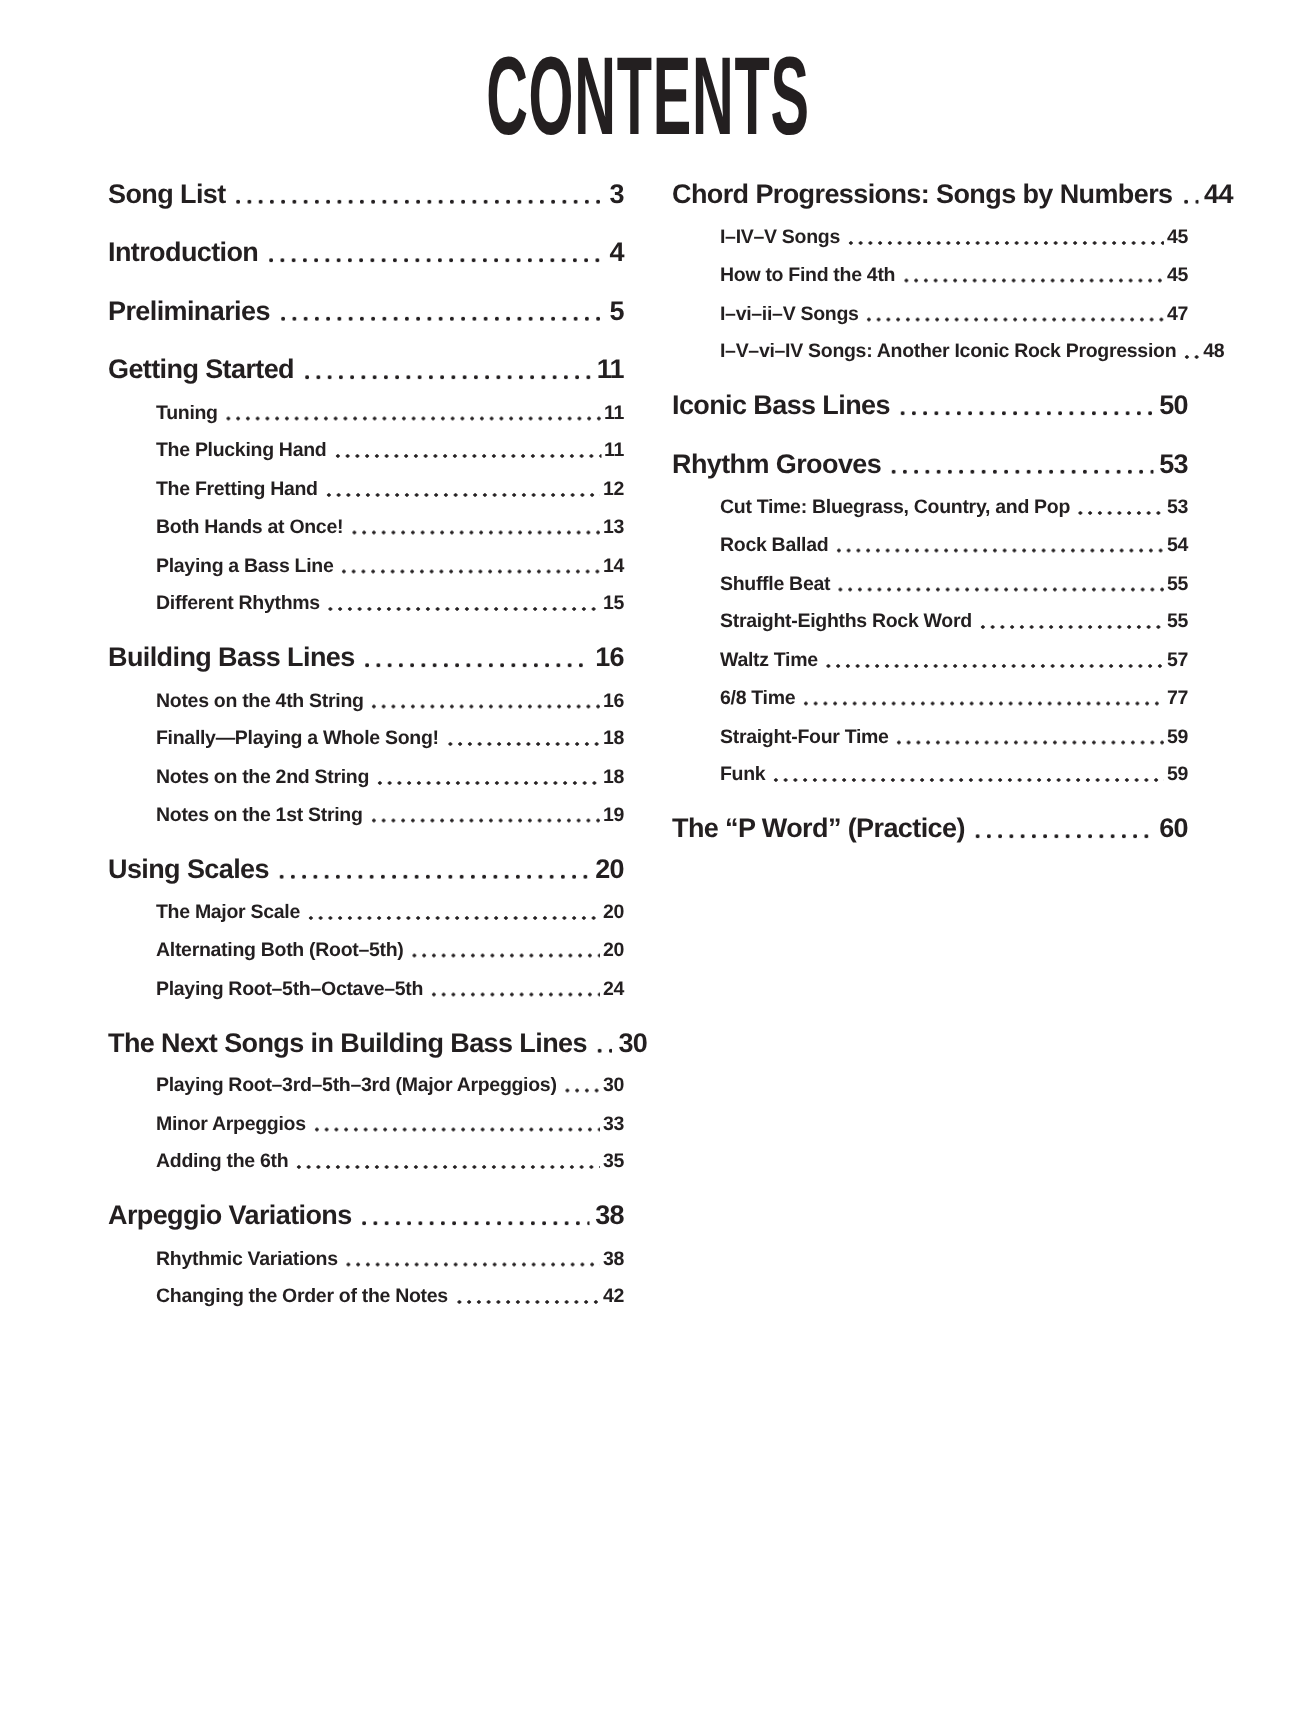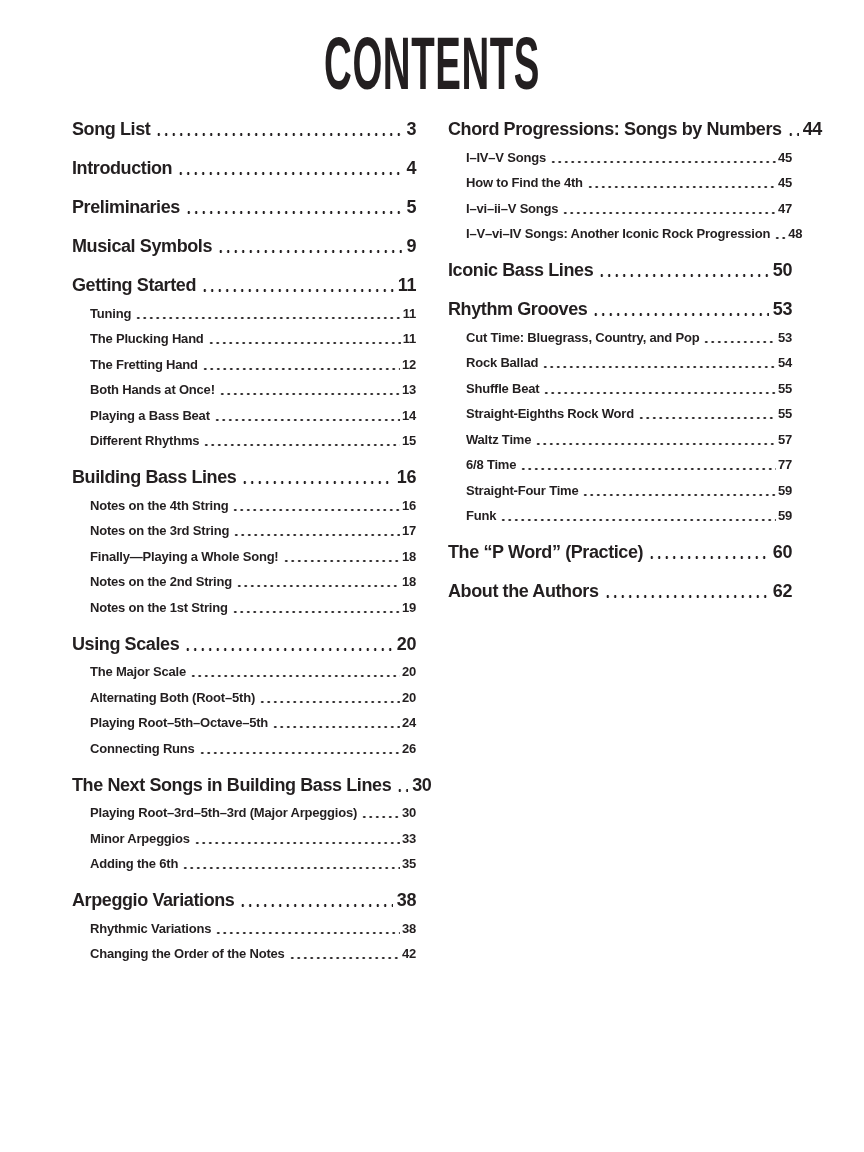--- a/index.html
+++ b/index.html
@@ -48,21 +48,21 @@
     font-weight: 700;
     letter-spacing: -0.4px;
     margin-top: 17px;
   }
   .row.l2 {
     font-size: 13px;
     line-height: 16px;
     font-weight: 700;
     letter-spacing: -0.2px;
     margin-top: 9.5px;
-    margin-left: 18px;
+    margin-left: 32px;
   }
   .row:first-child {
     margin-top: 0;
   }
   .label {
     white-space: nowrap;
   }
   .page-num {
     white-space: nowrap;
   }
@@ -100,25 +100,20 @@
           <span class="label">Introduction</span>
           <span class="leader"></span>
           <span class="page-num">4</span>
         </div>
         <div class="row l1">
           <span class="label">Preliminaries</span>
           <span class="leader"></span>
           <span class="page-num">5</span>
         </div>
         <div class="row l1">
-          <span class="label">Musical Symbols</span>
-          <span class="leader"></span>
-          <span class="page-num">9</span>
-        </div>
-        <div class="row l1">
           <span class="label">Getting Started</span>
           <span class="leader"></span>
           <span class="page-num">11</span>
         </div>
         <div class="row l2">
           <span class="label">Tuning</span>
           <span class="leader"></span>
           <span class="page-num">11</span>
         </div>
         <div class="row l2">
@@ -130,45 +125,40 @@
           <span class="label">The Fretting Hand</span>
           <span class="leader"></span>
           <span class="page-num">12</span>
         </div>
         <div class="row l2">
           <span class="label">Both Hands at Once!</span>
           <span class="leader"></span>
           <span class="page-num">13</span>
         </div>
         <div class="row l2">
-          <span class="label">Playing a Bass Beat</span>
+          <span class="label">Playing a Bass Line</span>
           <span class="leader"></span>
           <span class="page-num">14</span>
         </div>
         <div class="row l2">
           <span class="label">Different Rhythms</span>
           <span class="leader"></span>
           <span class="page-num">15</span>
         </div>
         <div class="row l1">
           <span class="label">Building Bass Lines</span>
           <span class="leader"></span>
           <span class="page-num">16</span>
         </div>
         <div class="row l2">
           <span class="label">Notes on the 4th String</span>
           <span class="leader"></span>
           <span class="page-num">16</span>
         </div>
         <div class="row l2">
-          <span class="label">Notes on the 3rd String</span>
-          <span class="leader"></span>
-          <span class="page-num">17</span>
-        </div>
-        <div class="row l2">
           <span class="label">Finally—Playing a Whole Song!</span>
           <span class="leader"></span>
           <span class="page-num">18</span>
         </div>
         <div class="row l2">
           <span class="label">Notes on the 2nd String</span>
           <span class="leader"></span>
           <span class="page-num">18</span>
         </div>
         <div class="row l2">
@@ -188,25 +178,20 @@
         </div>
         <div class="row l2">
           <span class="label">Alternating Both (Root–5th)</span>
           <span class="leader"></span>
           <span class="page-num">20</span>
         </div>
         <div class="row l2">
           <span class="label">Playing Root–5th–Octave–5th</span>
           <span class="leader"></span>
           <span class="page-num">24</span>
-        </div>
-        <div class="row l2">
-          <span class="label">Connecting Runs</span>
-          <span class="leader"></span>
-          <span class="page-num">26</span>
         </div>
         <div class="row l1">
           <span class="label">The Next Songs in Building Bass Lines</span>
           <span class="leader"></span>
           <span class="page-num">30</span>
         </div>
         <div class="row l2">
           <span class="label">Playing Root–3rd–5th–3rd (Major Arpeggios)</span>
           <span class="leader"></span>
           <span class="page-num">30</span>
@@ -310,21 +295,16 @@
         </div>
         <div class="row l2">
           <span class="label">Funk</span>
           <span class="leader"></span>
           <span class="page-num">59</span>
         </div>
         <div class="row l1">
           <span class="label">The “P Word” (Practice)</span>
           <span class="leader"></span>
           <span class="page-num">60</span>
-        </div>
-        <div class="row l1">
-          <span class="label">About the Authors</span>
-          <span class="leader"></span>
-          <span class="page-num">62</span>
         </div>
       </div>
   </div>
 </div>
 
 </body></html>

